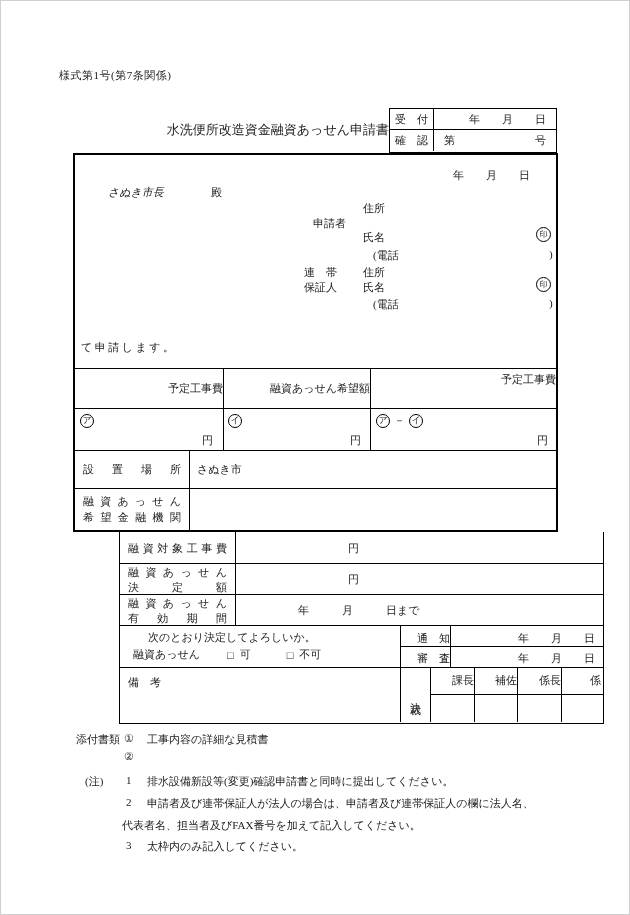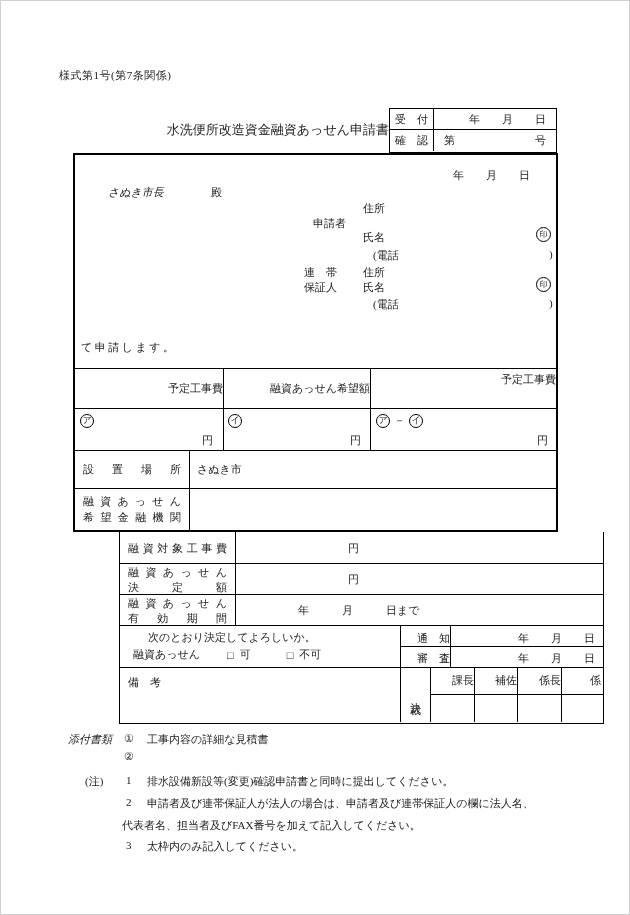--- a/index.html
+++ b/index.html
@@ -160,21 +160,21 @@
     <div class="abs ctr" style="left:310px;top:141px;width:44px;">課長</div>
     <div class="abs ctr" style="left:354px;top:141px;width:43px;">補佐</div>
     <div class="abs ctr" style="left:397px;top:141px;width:44px;">係長</div>
     <div class="abs ctr" style="left:441px;top:141px;width:40px;">係</div>
     <div class="field" style="left:310px;top:163px;width:44px;height:26px;"></div>
     <div class="field" style="left:354px;top:163px;width:43px;height:26px;"></div>
     <div class="field" style="left:397px;top:163px;width:44px;height:26px;"></div>
     <div class="field" style="left:441px;top:163px;width:40px;height:26px;"></div>
   </div>
 
-  <div class="abs" style="left:67px;top:731px;font-style:italic;">添付書類</div>
+  <div class="abs" style="left:75px;top:731px;">添付書類</div>
   <div class="abs" style="left:123px;top:731px;">①</div>
   <div class="abs" style="left:146px;top:731px;">工事内容の詳細な見積書</div>
   <div class="abs" style="left:123px;top:749px;">②</div>
 
   <div class="abs" style="left:84px;top:773px;">(注)</div>
   <div class="abs" style="left:125px;top:773px;">1</div>
   <div class="abs" style="left:146px;top:773px;">排水設備新設等(変更)確認申請書と同時に提出してください。</div>
   <div class="abs" style="left:125px;top:795px;">2</div>
   <div class="abs" style="left:146px;top:795px;">申請者及び連帯保証人が法人の場合は、申請者及び連帯保証人の欄に法人名、</div>
   <div class="abs" style="left:121px;top:817px;">代表者名、担当者及びFAX番号を加えて記入してください。</div>

